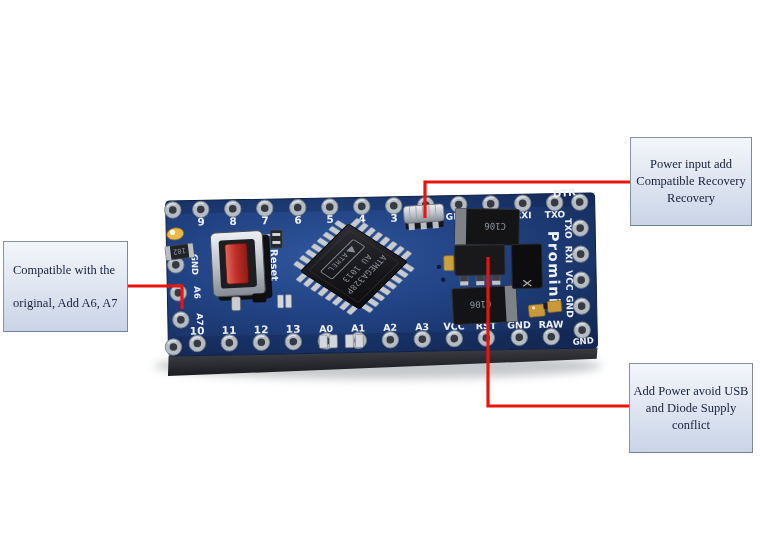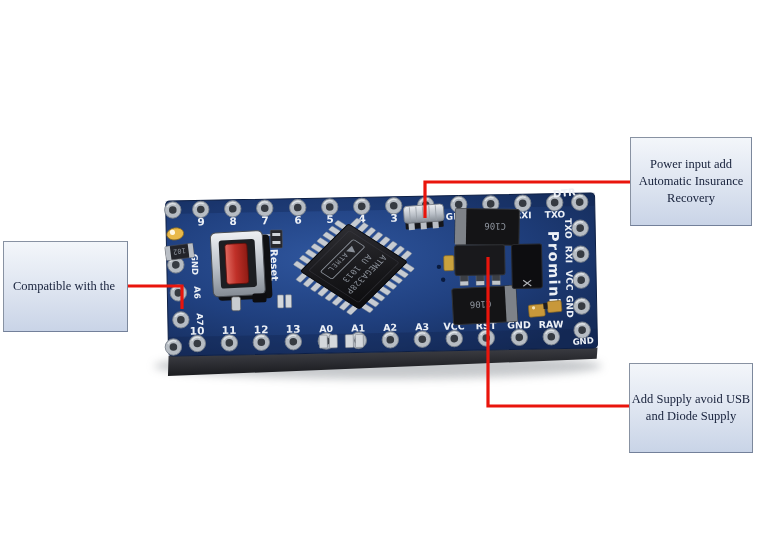--- a/index.html
+++ b/index.html
@@ -264,26 +264,28 @@
     <circle cx="443" cy="281" r="2.2" fill="#0a1b3e"></circle>
   </g>
 
   <path d="M631,182 H425 V218" fill="none" stroke="#e9150c" stroke-width="3.2"></path>
   <path d="M127,286 H182 V309" fill="none" stroke="#e9150c" stroke-width="3.2"></path>
   <path d="M488,257 V406 H630" fill="none" stroke="#e9150c" stroke-width="3.2"></path>
 </svg>
 
   <div class="callout" id="callout-power">
     <div class="cl">Power input add</div>
-    <div class="cl">Automatic Insurance</div>
+    <div class="cl">Compatible Recovery</div>
     <div class="cl">Recovery</div>
   </div>
 
   <div class="callout" id="callout-compat">
     <div class="cl">Compatible with the</div>
+    <div class="cl">original, Add A6, A7</div>
   </div>
 
   <div class="callout" id="callout-diode">
-    <div class="cl">Add Supply avoid USB</div>
+    <div class="cl">Add Power avoid USB</div>
     <div class="cl">and Diode Supply</div>
+    <div class="cl">conflict</div>
   </div>
 
 </div>
 
 </body></html>

